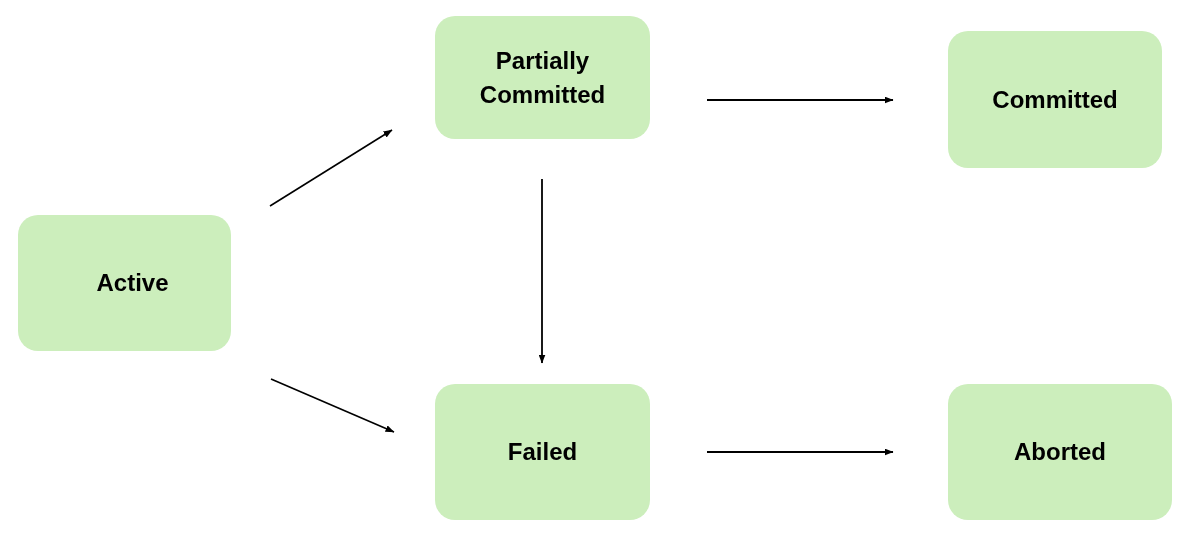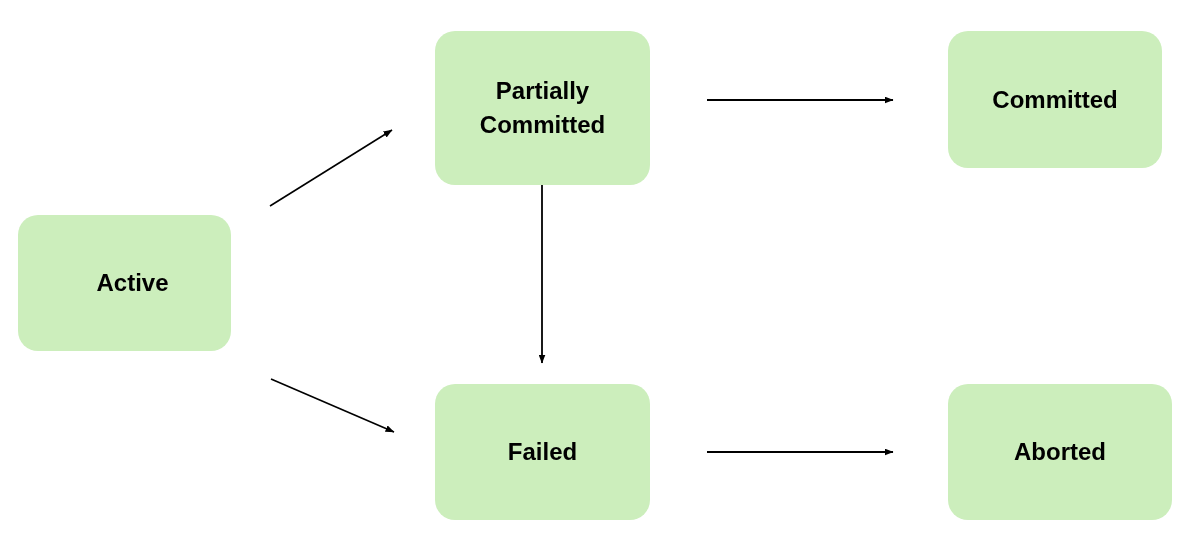--- a/index.html
+++ b/index.html
@@ -62,21 +62,21 @@
 
     <line x1="542" y1="179" x2="542" y2="363" stroke="#000000" stroke-width="1.8" marker-end="url(#arrowhead)"></line>
 
     <line x1="707" y1="452" x2="893" y2="452" stroke="#000000" stroke-width="1.8" marker-end="url(#arrowhead)"></line>
   </svg>
 
   <div class="node" style="left:18px; top:215px; width:213px; height:136px;padding-left:16px;">
     <span class="node-label">Active</span>
   </div>
 
-  <div class="node" style="left:435px; top:31px; width:215px; height:154px;">
+  <div class="node" style="left:435px; top:16px; width:215px; height:123px;">
     <span class="node-label">Partially
 Committed</span>
   </div>
 
   <div class="node" style="left:948px; top:31px; width:214px; height:137px;">
     <span class="node-label">Committed</span>
   </div>
 
   <div class="node" style="left:435px; top:384px; width:215px; height:136px;">
     <span class="node-label">Failed</span>

